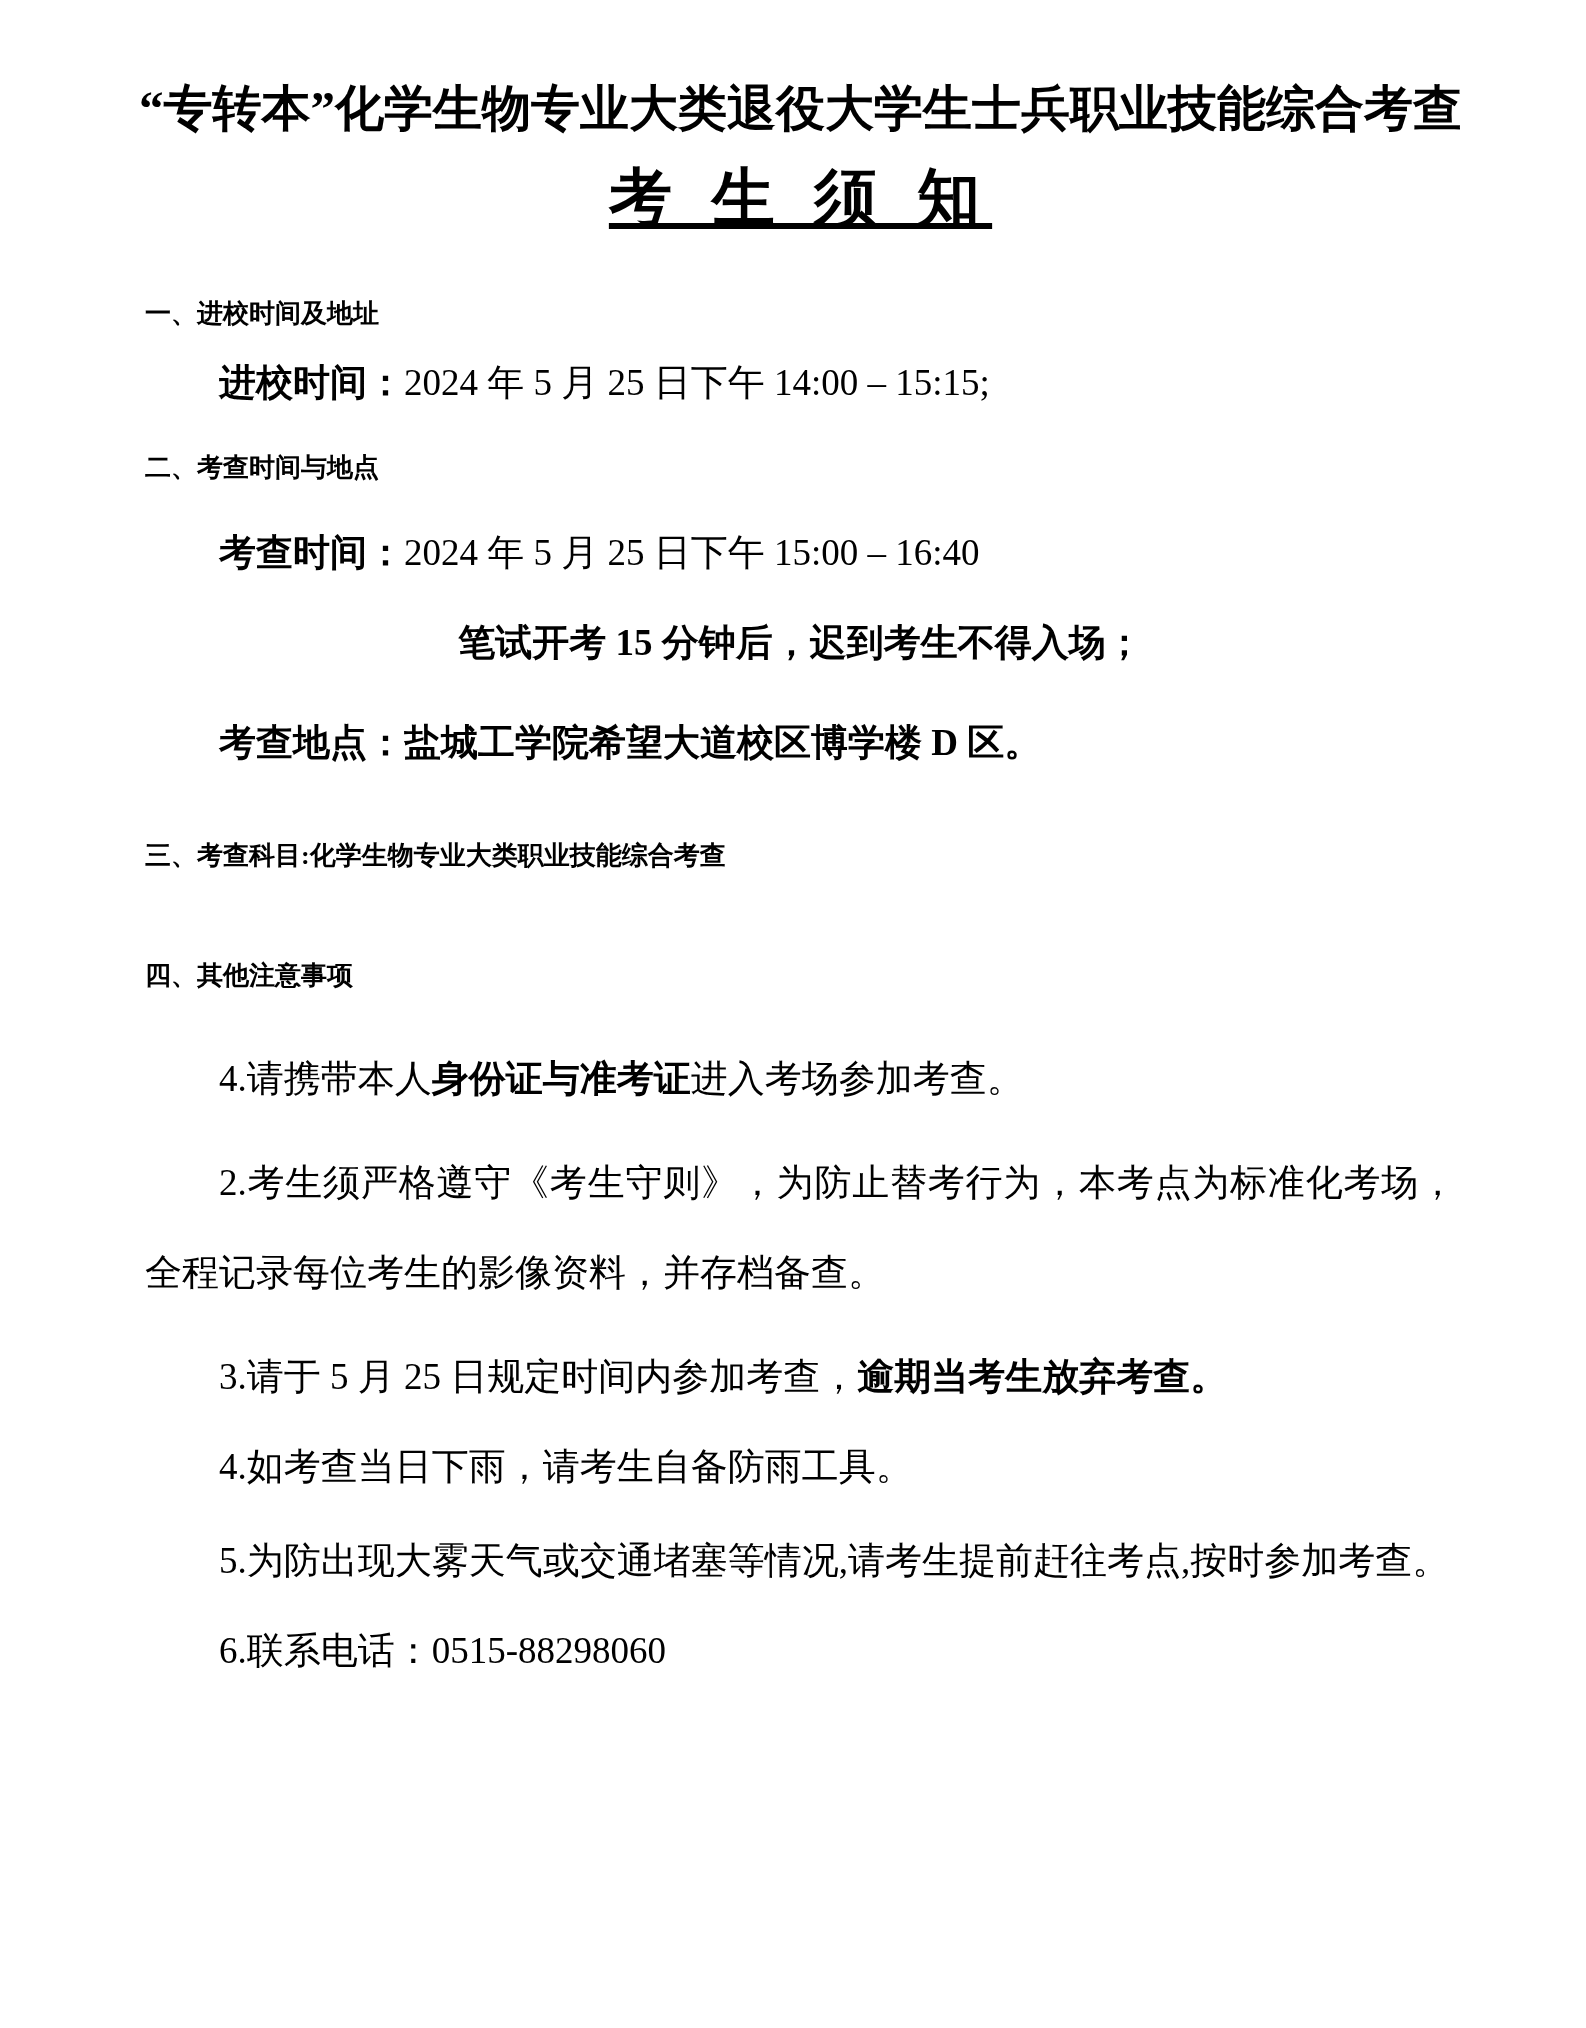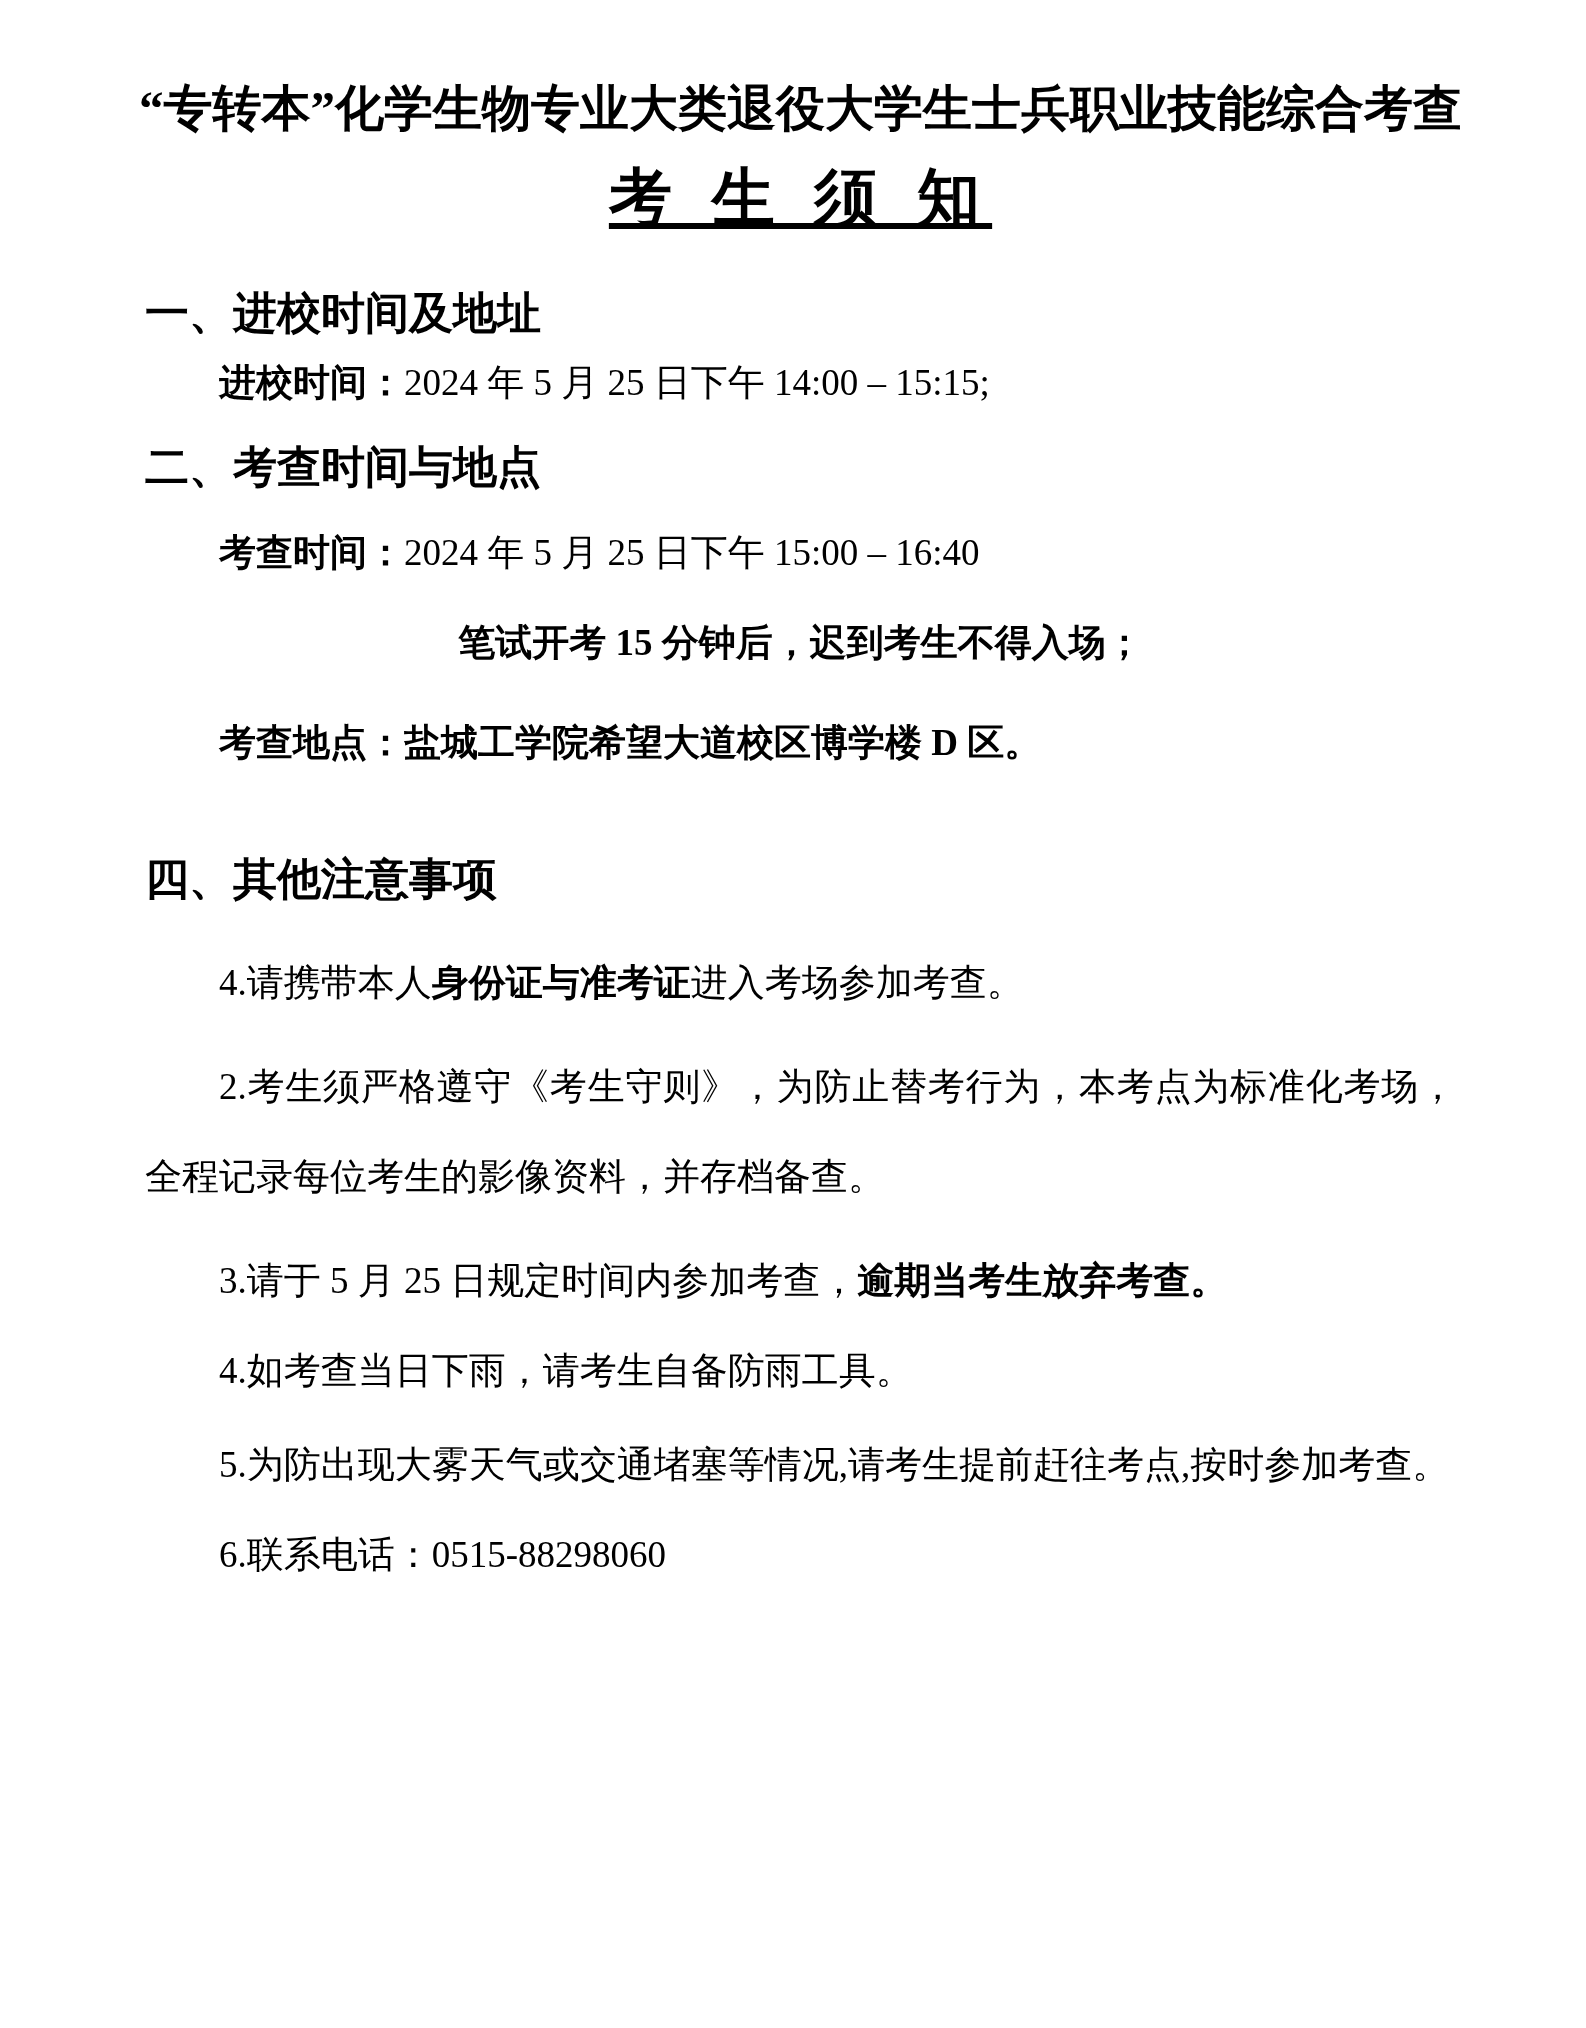--- a/index.html
+++ b/index.html
@@ -30,21 +30,21 @@
   .doc-subtitle {
     font-size: 63px;
     font-weight: bold;
     text-align: center;
     line-height: 64px;
     letter-spacing: 12px;
     margin-top: 28px;
     text-decoration: underline;
   }
   .sec-heading {
-    font-size: 44px;
+    font-size: 26px;
     font-weight: bold;
     line-height: 48px;
     margin-top: 60px;
     font-family: Liberation Serif, serif;
   }
   .sec-heading.h2 { margin-top: 0; line-height: 80px; }
   .sec-heading.h3 { margin-top: 40px; line-height: 56px; }
   .sec-heading.h4 { margin-top: 64px; line-height: 56px; }
   .para {
     font-size: 37px;
@@ -76,20 +76,21 @@
   <p class="para indent2"><span class="bold">进校时间：</span><span>2024 年 5 月 25 日下午 14:00 – 15:15;</span></p>
 
   <div class="sec-heading h2">二、考查时间与地点</div>
 
   <p class="para indent2"><span class="bold">考查时间：</span><span>2024 年 5 月 25 日下午 15:00 – 16:40</span></p>
 
   <p class="para bold center">笔试开考 15 分钟后，迟到考生不得入场；</p>
 
   <p class="para bold indent2 mt10"><span>考查地点：</span><span>盐城工学院希望大道校区博学楼 D 区。</span></p>
 
+  <div class="sec-heading h3"><span>三、考查科目:</span><span>化学生物专业大类职业技能综合考查</span></div>
 
   <div class="sec-heading h4">四、其他注意事项</div>
 
   <p class="para indent2 mt30"><span>4.请携带本人</span><span class="bold">身份证与准考证</span><span>进入考场参加考查。</span></p>
 
   <p class="para indent2 mt14">2.考生须严格遵守《考生守则》，为防止替考行为，本考点为标准化考场，全程记录每位考生的影像资料，并存档备查。</p>
 
   <p class="para indent2 mt14"><span>3.请于 5 月 25 日规定时间内参加考查，</span><span class="bold">逾期当考生放弃考查。</span></p>
 
   <p class="para indent2">4.如考查当日下雨，请考生自备防雨工具。</p>

